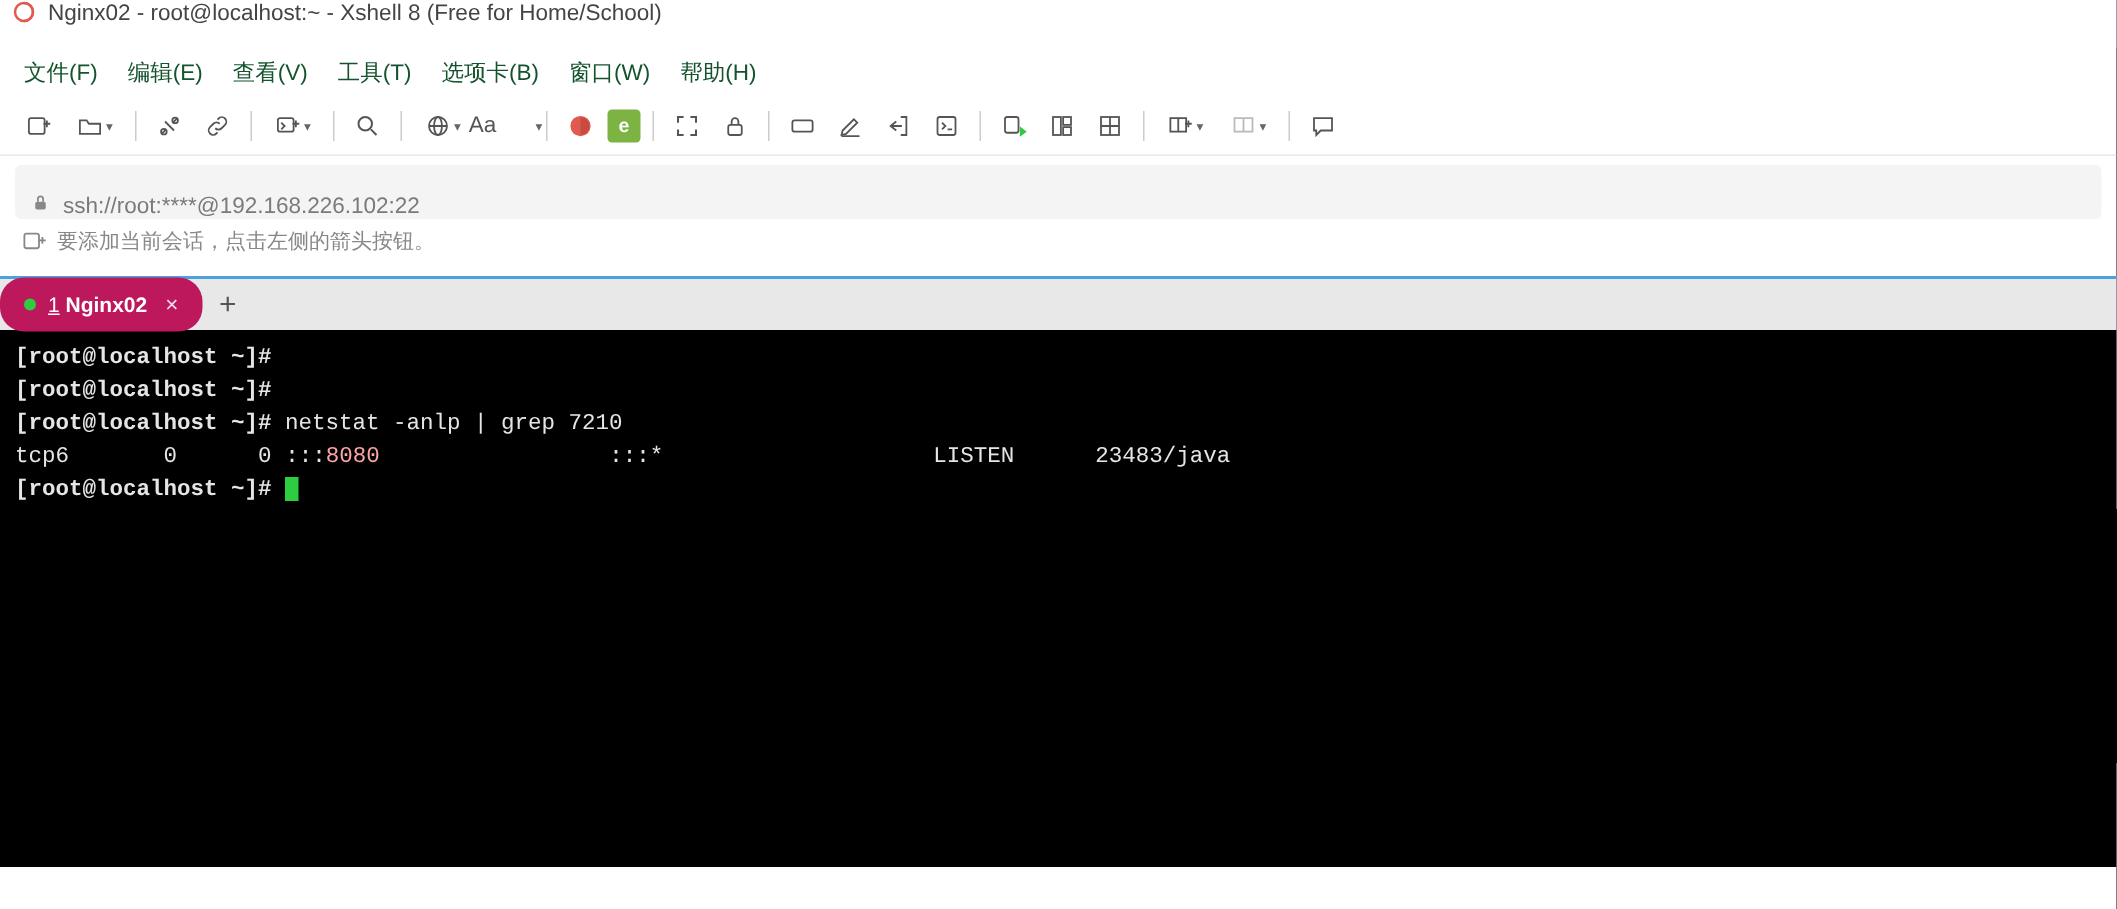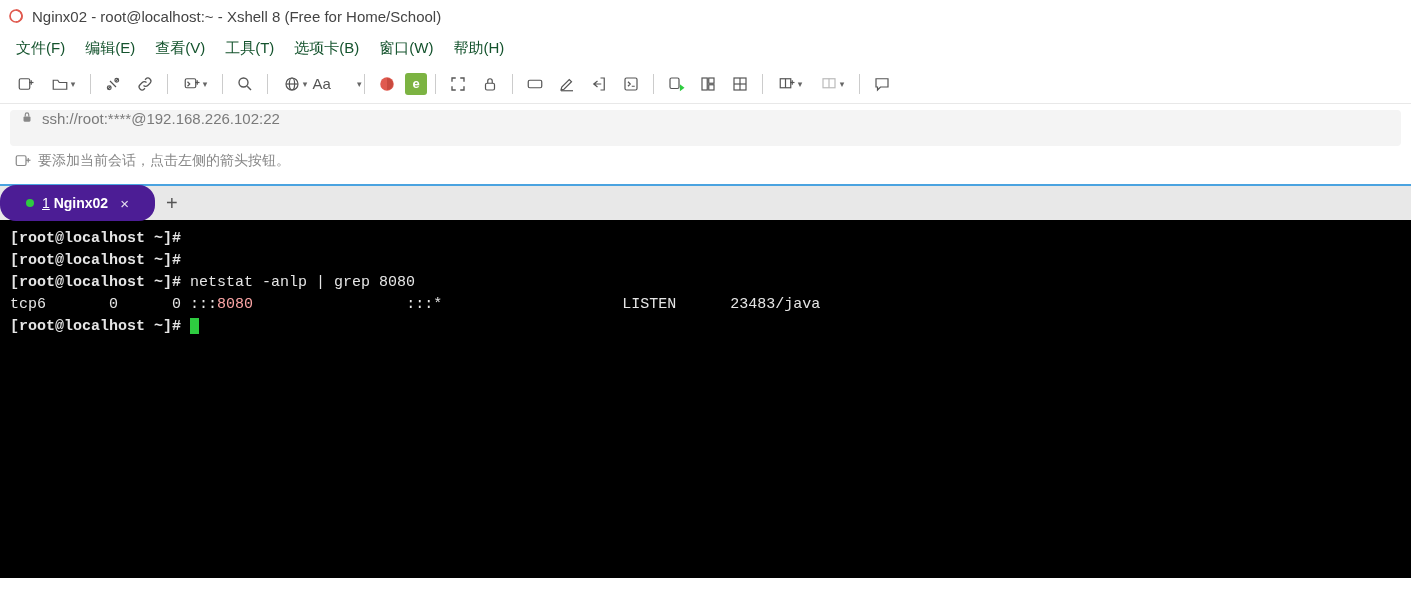--- a/index.html
+++ b/index.html
@@ -1,45 +1,45 @@
 <!DOCTYPE html>
 <html><head>
 <meta charset="utf-8">
 <style>
 * { margin: 0; padding: 0; box-sizing: border-box; }
 body { font-family: "Microsoft YaHei", "Segoe UI", Arial, sans-serif; font-size: 14px; background: #fff; width: 1411px; height: 606px; overflow: hidden; }
 
 
-.title-bar { display: flex; align-items: center; height: 32px; padding: 0 8px; background: #fff; }
+.title-bar { display: flex; height: 32px; padding: 0 8px; background: #fff; }
 .title-bar .app-icon { width: 16px; height: 16px; margin-right: 8px; }
 .title-bar .title-text { color: #444; font-size: 15px; }
 
 
 .menu-bar { display: flex; align-items: center; height: 32px; padding: 0 16px; gap: 20px; color: #14532d; }
 .menu-bar .menu-item { font-size: 15px; cursor: pointer; }
 
 
 .toolbar { display: flex; align-items: center; height: 40px; padding: 0 12px; gap: 4px; color: #555; border-bottom: 1px solid #e8e8e8; }
 .toolbar .tb-btn { display: inline-flex; align-items: center; justify-content: center; width: 28px; height: 28px; cursor: pointer; position: relative; }
 .toolbar .tb-btn.wide { width: 38px; }
 .toolbar .sep { width: 1px; height: 20px; background: #ccc; margin: 0 4px; }
 .toolbar svg { width: 18px; height: 18px; }
 .dropdown-caret { font-size: 9px; color: #666; margin-left: 2px; }
 
 
-.address-bar { display: flex; align-items: flex-start; height: 36px; background: #f4f4f4; margin: 6px 10px; border-radius: 4px; padding: 0 10px; color: #7a7a7a; font-size: 15px; }
+.address-bar { display: flex; align-items: flex-end; height: 36px; background: #f4f4f4; margin: 6px 10px; border-radius: 4px; padding: 0 10px; color: #7a7a7a; font-size: 15px; }
 .address-bar .lock { margin-right: 8px; }
 
 
 .hint-bar { display: flex; align-items: flex-start; height: 32px; padding: 0 14px; color: #888; font-size: 14px; }
 .hint-bar .hint-icon { margin-right: 6px; }
 
 
 .tabs-row { display: flex; align-items: center; height: 36px; background: #e8e8e8; border-top: 2px solid #4aa3e0; }
-.tab { display: flex; align-items: center; height: 36px; padding: 0 26px; background: #4c1d95; color: #fff; font-size: 14px; gap: 8px; border-radius: 16px; }
+.tab { display: flex; align-items: center; height: 36px; padding: 0 16px; background: #be185d; color: #fff; font-size: 14px; gap: 8px; border-radius: 16px; }
 .tab .dot { width: 8px; height: 8px; border-radius: 50%; background: #2ecc40; display: inline-block; }
 .tab .tab-close { font-size: 15px; cursor: pointer; opacity: .85; margin-left: 4px; }
 .tab .tab-label u { text-decoration: underline; }
 .tabs-row .add-tab { width: 34px; height: 36px; display: flex; align-items: center; justify-content: center; color: #555; font-size: 20px; cursor: pointer; }
 
 
 .terminal { background: #000; color: #e5e5e5; font-family: "Consolas", "Courier New", monospace; font-size: 15px; line-height: 22px; padding: 8px 10px; height: 358px; white-space: pre; }
 .terminal .prompt { color: #e5e5e5; font-weight: bold; }
 .terminal .red { color: #fca5a5; }
 .terminal .cursor { display: inline-block; width: 9px; height: 16px; background: #2ecc40; vertical-align: middle; }
@@ -241,15 +241,15 @@
   <div class="tab">
     <span class="dot"></span>
     <span class="tab-label"><u>1</u>&nbsp;<b>Nginx02</b></span>
     <span class="tab-close">×</span>
   </div>
   <span class="add-tab">+</span>
 </div>
 
 <div class="terminal"><span class="prompt">[root@localhost ~]#</span>
 <span class="prompt">[root@localhost ~]#</span>
-<span class="prompt">[root@localhost ~]#</span><span> netstat -anlp | grep 8080</span>
+<span class="prompt">[root@localhost ~]#</span><span> netstat -anlp | grep 7210</span>
 <span>tcp6</span>       <span>0</span>      <span>0</span> <span>:::</span><span class="red">8080</span>                 <span>:::*</span>                    <span>LISTEN</span>      <span>23483/java</span>
 <span class="prompt">[root@localhost ~]# </span><span class="cursor"></span></div>
 
 </body></html>

